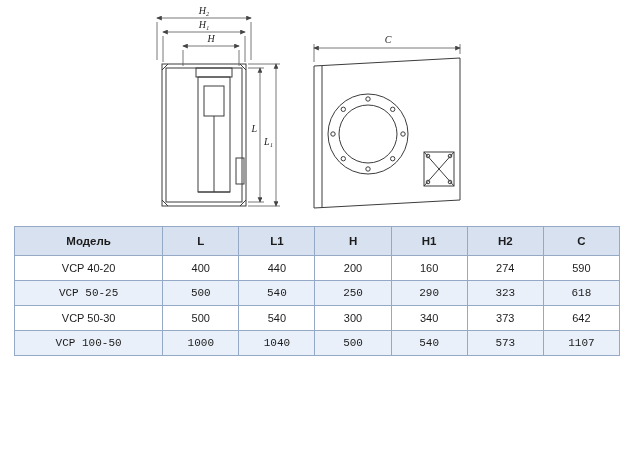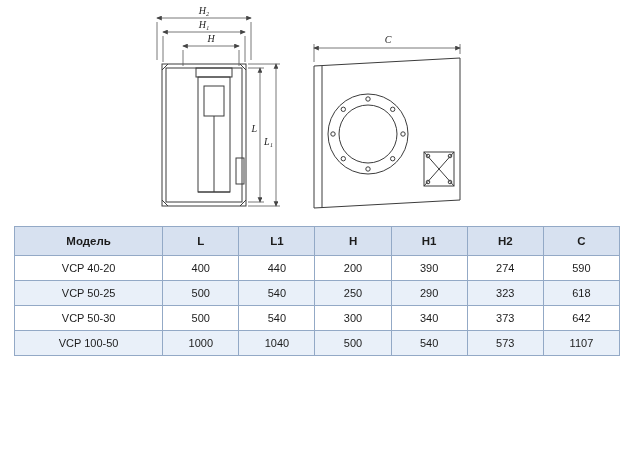--- a/index.html
+++ b/index.html
@@ -44,20 +44,21 @@
     font-weight: bold;
     font-size: 11.5px;
     padding: 8px 12px;
   }
   table.spec td {
     padding: 6px 0;
     background: #ffffff;
   }
   table.spec tr.alt td {
     background: #e9f0f9;
+    font-family: Liberation Mono, monospace;
   }
   td.model-cell {
     font-size: 11px;
   }
   svg text.dim {
     font-family: "Liberation Serif", serif;
     font-style: italic;
     font-size: 10px;
     fill: #222;
   }
@@ -188,21 +189,21 @@
           <th>H2</th>
           <th>C</th>
         </tr>
       </thead>
       <tbody>
           <tr>
             <td class="model-cell">VCP 40-20</td>
             <td>400</td>
             <td>440</td>
             <td>200</td>
-            <td>390</td>
+            <td>160</td>
             <td>274</td>
             <td>590</td>
           </tr>
           <tr class="alt">
             <td class="model-cell">VCP 50-25</td>
             <td>500</td>
             <td>540</td>
             <td>250</td>
             <td>290</td>
             <td>323</td>

